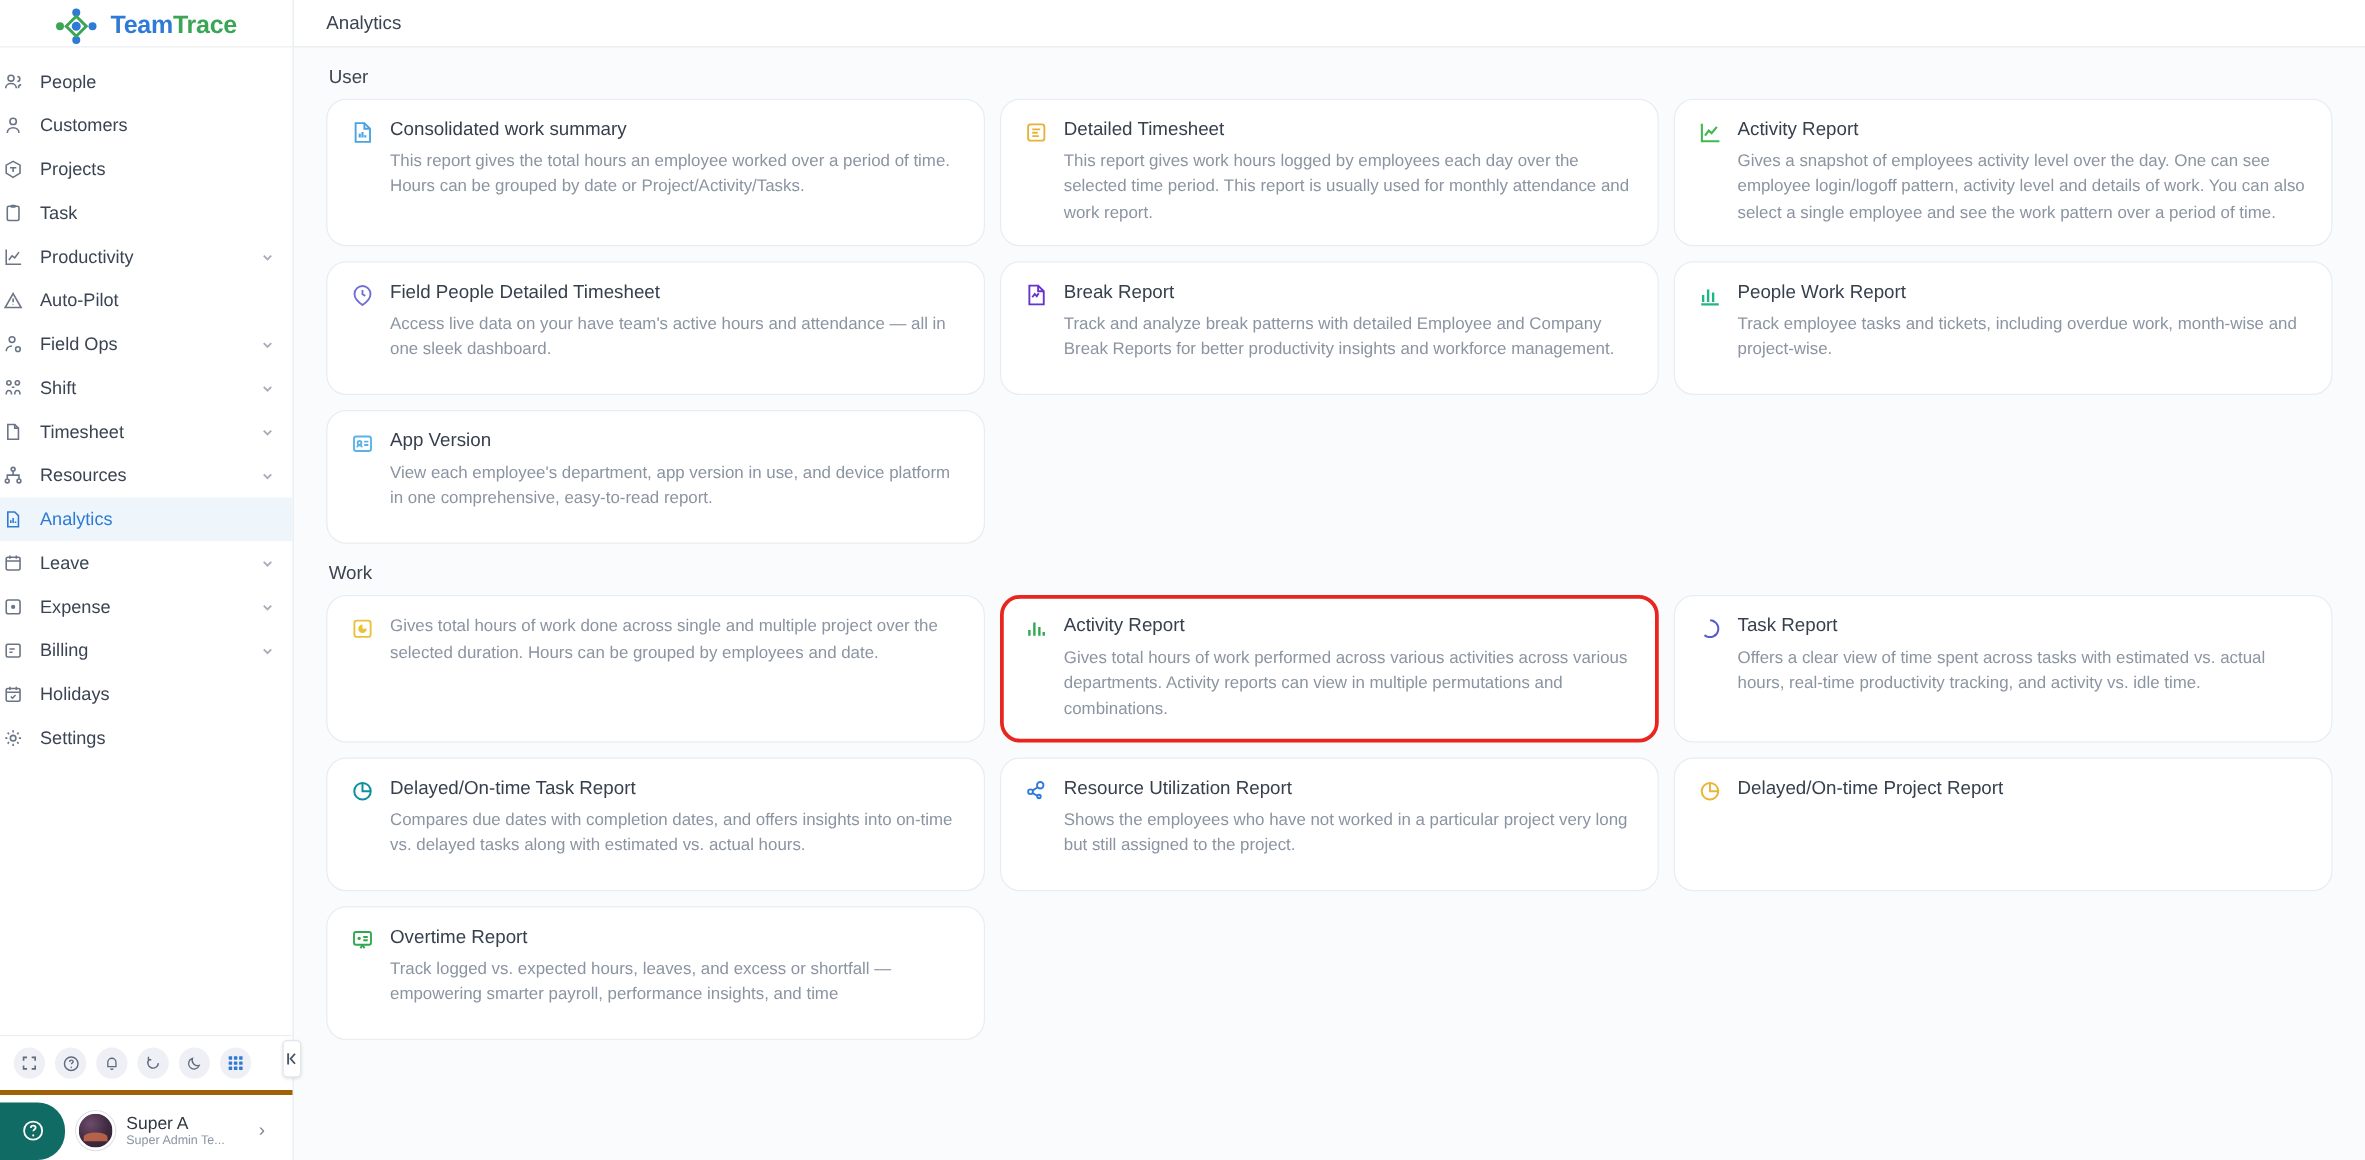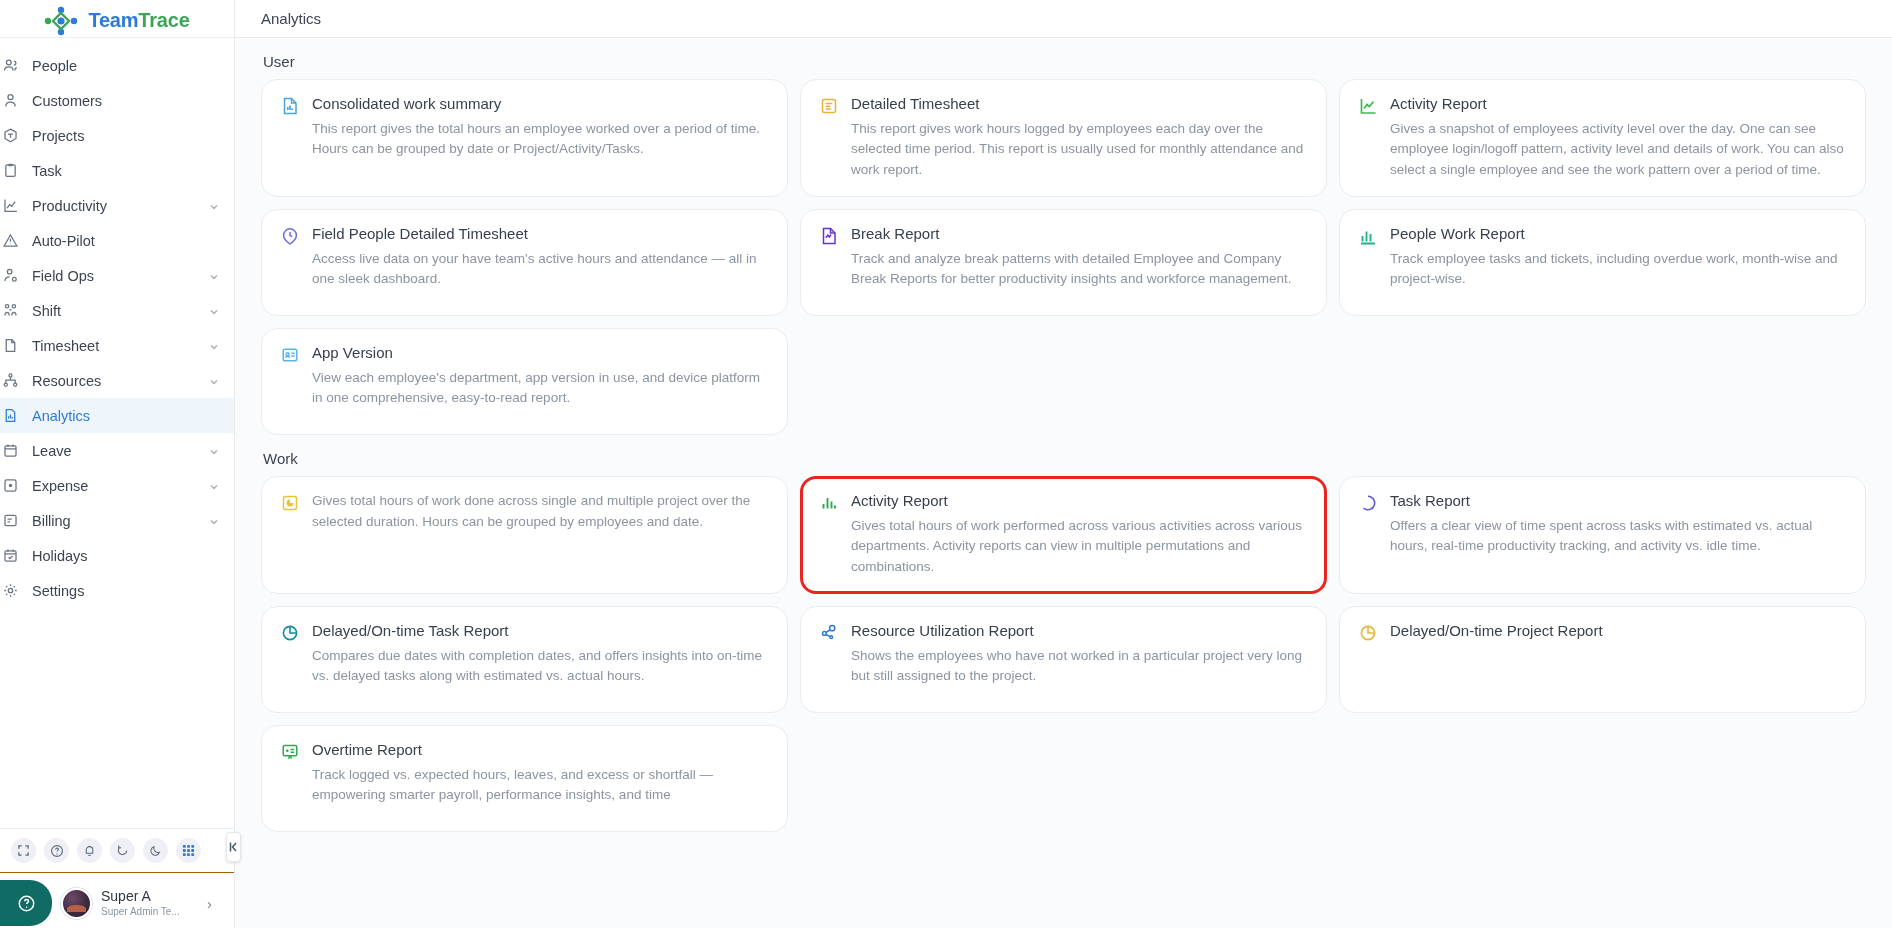--- a/index.html
+++ b/index.html
@@ -50,21 +50,21 @@
   .qbtn svg { display: block; }
   .collapse-tab {
     position: absolute; right: -7px; bottom: 66px; width: 15px; height: 30px;
     background: #ffffff; border: 1px solid #e2e6ea; border-radius: 4px;
     display: flex; align-items: center; justify-content: center;
     box-shadow: 0 1px 3px rgba(0,0,0,.12); cursor: pointer;
   }
 
   
   .user-strip {
-    height: 56px; border-top: 1px solid #a16207; display: flex; align-items: center;
+    height: 56px; border-top: 4px solid #a16207; display: flex; align-items: center;
     gap: 9px; padding: 5px 14px 0 0; position: relative;
   }
   .help-fab {
     width: 52px; height: 46px; background: #0f6b63;
     border-radius: 0 22px 22px 0; display: flex; align-items: center;
     justify-content: center; cursor: pointer; flex: 0 0 52px;
   }
   .avatar {
     width: 31px; height: 31px; border-radius: 50%; flex: 0 0 31px;
     background: radial-gradient(circle at 35% 30%, #6d4b6b 0%, #3e2a3f 55%, #2b1e2e 100%);

